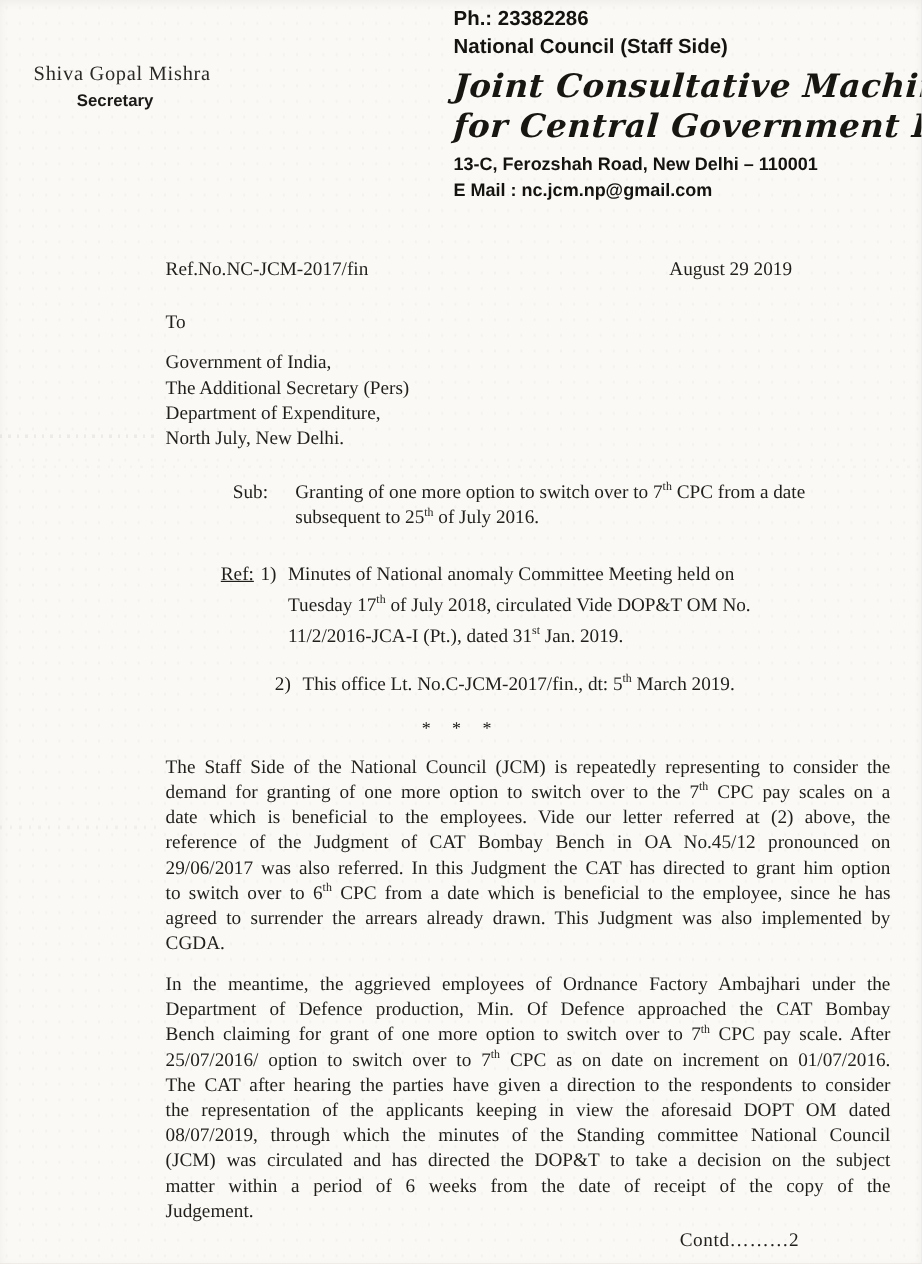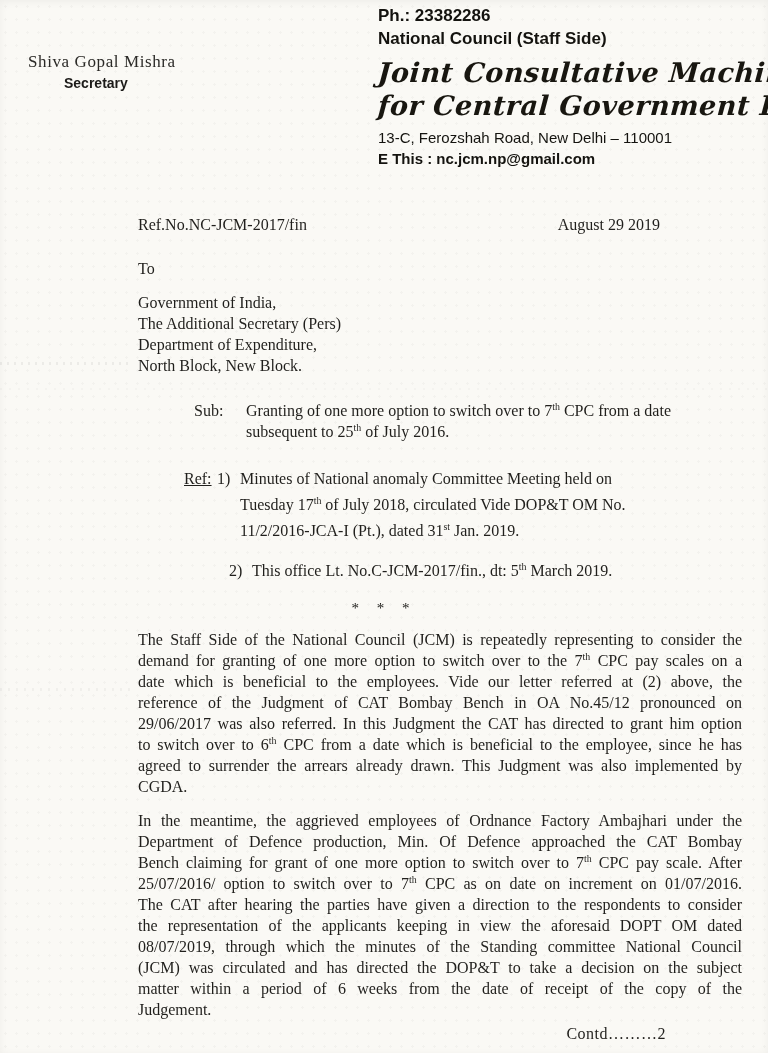--- a/index.html
+++ b/index.html
@@ -24,21 +24,21 @@
   .sender-title { font-family:"Liberation Sans", sans-serif; font-weight:bold; font-size:14px; margin:3px 0 0 36px; color:#1b1a18; }
   .lh-right { position:absolute; top:6px; right:14px; width:376px; text-align:left; }
   .lh-phone, .lh-council { font-family:"Liberation Sans", sans-serif; font-weight:bold; font-size:17px; color:#14130f; }
   .lh-council { margin-top:3px; }
   .script-line {
     font-family:"DejaVu Serif", serif; font-style:italic; font-weight:700;
     font-size:27px; line-height:33px; white-space:nowrap; color:#181610;
     transform:skewX(-4deg); letter-spacing:.5px;
   }
   .script-line.first { margin-top:7px; }
-  .lh-address { margin-top:7px; font-family:"Liberation Sans", sans-serif; font-weight:normal; font-size:15px; color:#14130f; }
+  .lh-address { margin-top:7px; font-family:"Liberation Sans", sans-serif; font-weight:bold; font-size:15px; color:#14130f; }
   .lh-email { margin-top:4px; font-family:"Liberation Sans", sans-serif; font-weight:bold; font-size:15px; color:#14130f; }
 
   
   .main { padding:0 26px 0 138px; font-size:16px; }
   .row-refdate { display:flex; justify-content:space-between; margin-top:44px; }
   .row-refdate .date { margin-right:82px; }
   .to { margin-top:26px; }
   .addr { margin-top:14px; line-height:21px; }
   .sub { display:flex; margin-top:24px; margin-left:48px; line-height:21px;justify-content:center; }
   .sub-label { width:52px; flex:none; }
@@ -77,38 +77,38 @@
     <div class="sender">
       <div class="sender-name">Shiva Gopal Mishra</div>
       <div class="sender-title">Secretary</div>
     </div>
     <div class="lh-right">
       <div class="lh-phone">Ph.: 23382286</div>
       <div class="lh-council">National Council (Staff Side)</div>
       <div class="script-line first">Joint Consultative Machinery</div>
       <div class="script-line">for Central Government Employees</div>
       <div class="lh-address">13-C, Ferozshah Road, New Delhi – 110001</div>
-      <div class="lh-email">E This : nc.jcm.np@gmail.com</div>
+      <div class="lh-email">E Mail : nc.jcm.np@gmail.com</div>
     </div>
   </div>
 
   <div class="main">
 
     <div class="row-refdate">
       <span class="refno">Ref.No.NC-JCM-2017/fin</span>
       <span class="date">August 29 2019</span>
     </div>
 
     <div class="to">To</div>
 
     <div class="addr">
       <div>Government of India,</div>
       <div>The Additional Secretary (Pers)</div>
       <div>Department of Expenditure,</div>
-      <div>North Block, New Block.</div>
+      <div>North July, New Delhi.</div>
     </div>
 
     <div class="sub">
       <span class="sub-label">Sub:</span>
       <span class="sub-text">Granting of one more option to switch over to 7<sup>th</sup> CPC from a date subsequent to 25<sup>th</sup> of July 2016.</span>
     </div>
 
     <div class="refs">
       <div class="ref-item1">
         <span class="ref-label">Ref:</span>

